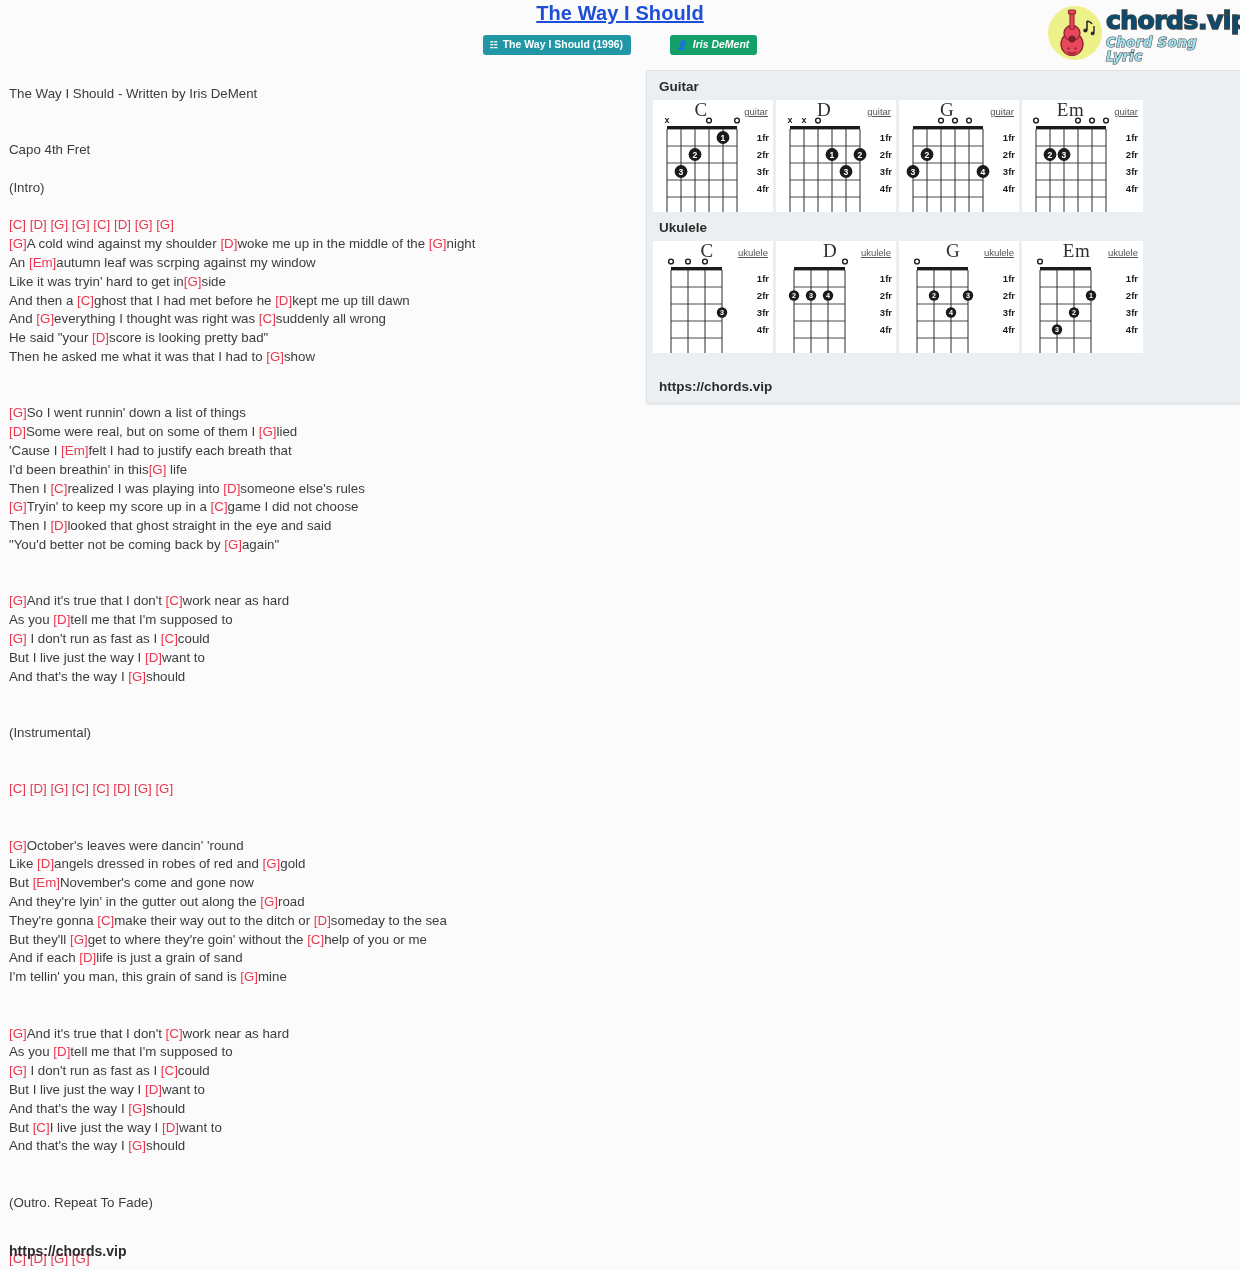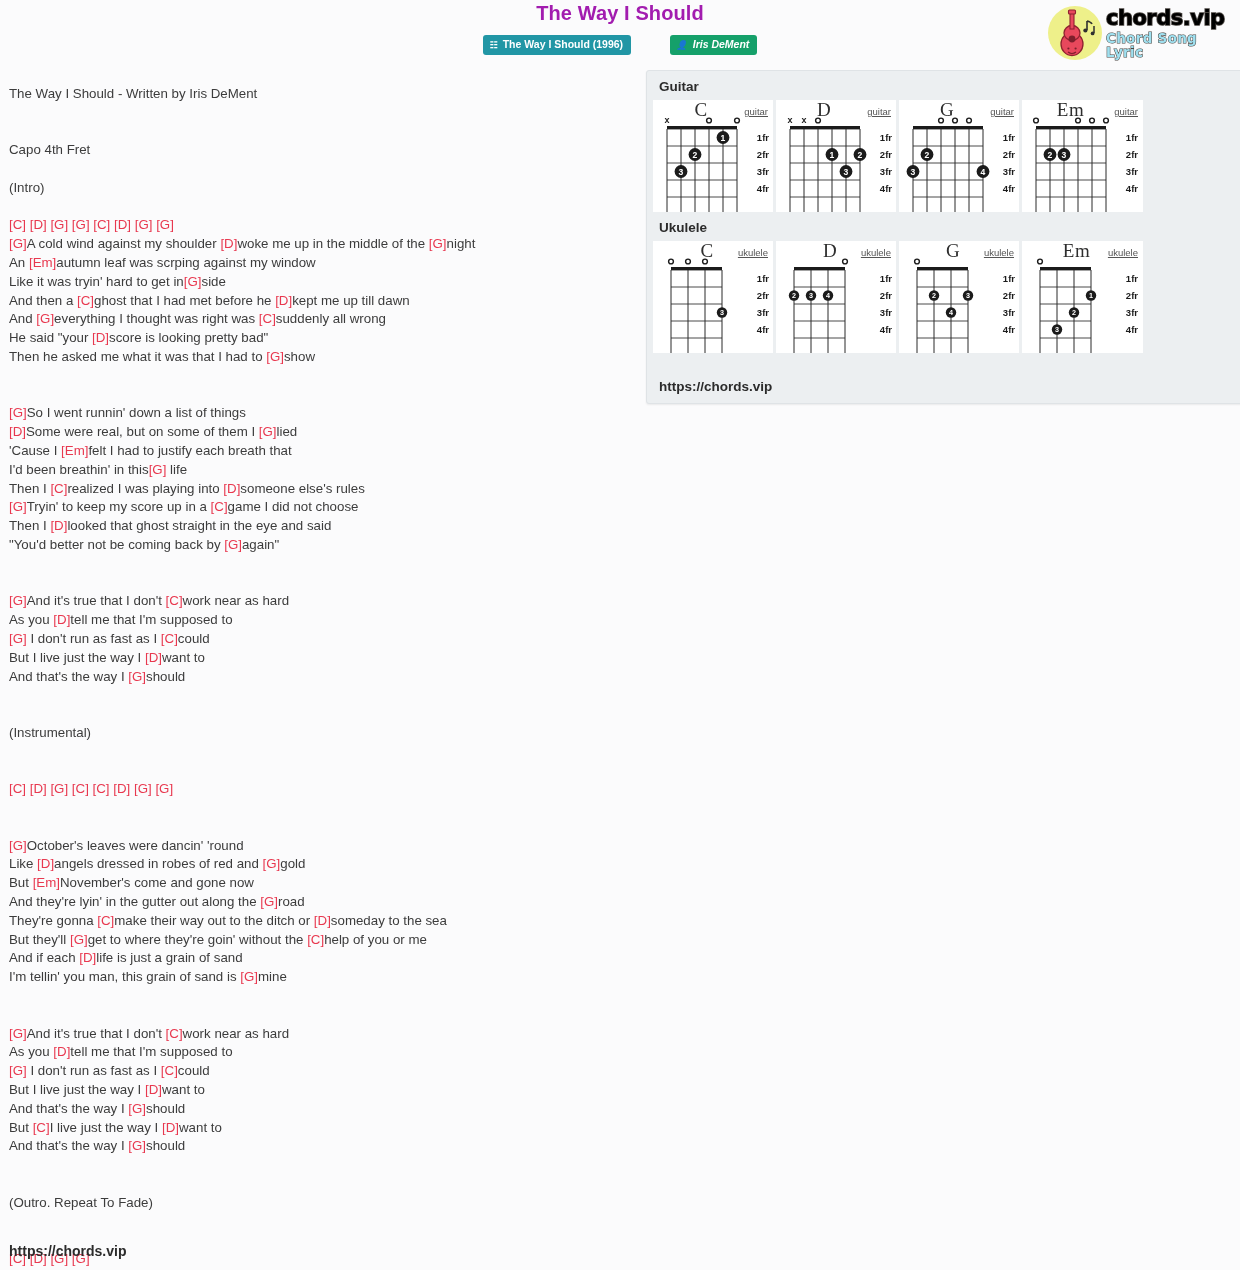--- a/index.html
+++ b/index.html
@@ -19,22 +19,23 @@
   }
 
   
   .page-title {
     position: absolute;
     left: 0; right: 0;
     top: 2px;
     text-align: center;
     font-size: 20px;
     font-weight: bold;
-    color: #a21caf;
+    color: #1d4ed8;
     letter-spacing: .1px;
+    text-decoration: underline;
   }
   .badge-row {
     position: absolute;
     left: 0; right: 0;
     top: 35px;
     text-align: center;
     line-height: 0;
   }
   .badge {
     display: inline-block;
@@ -78,39 +79,40 @@
     left: 13px; top: 7px;
     width: 46px; height: 48px;
   }
   .logo-text {
     position: absolute;
     left: 66px;
     top: 6px;
     width: 128px;
   }
   .logo-main {
-    font-size: 21px;
-    font-weight: bold;
-    color: #000000;
+    font-size: 25px;
+    font-weight: bold;
+    color: #0c4a6e;
     letter-spacing: -0.5px;
     line-height: 1;
     -webkit-text-stroke: 1.6px #4a4540;
     paint-order: stroke fill;
     font-family: "DejaVu Sans", sans-serif;
   }
   .logo-sub {
     margin-top: 3px;
     font-size: 13.5px;
     font-weight: bold;
     color: #9fe0f0;
     letter-spacing: .3px;
     line-height: 1;
     -webkit-text-stroke: 1.1px #4a4540;
     paint-order: stroke fill;
     font-family: "DejaVu Sans", sans-serif;
+    font-style: italic;
   }
 
   
   .lyrics {
     position: absolute;
     left: 9px;
     top: 66px;
     width: 600px;
     font-size: 13.3px;
     line-height: 18.8px;

